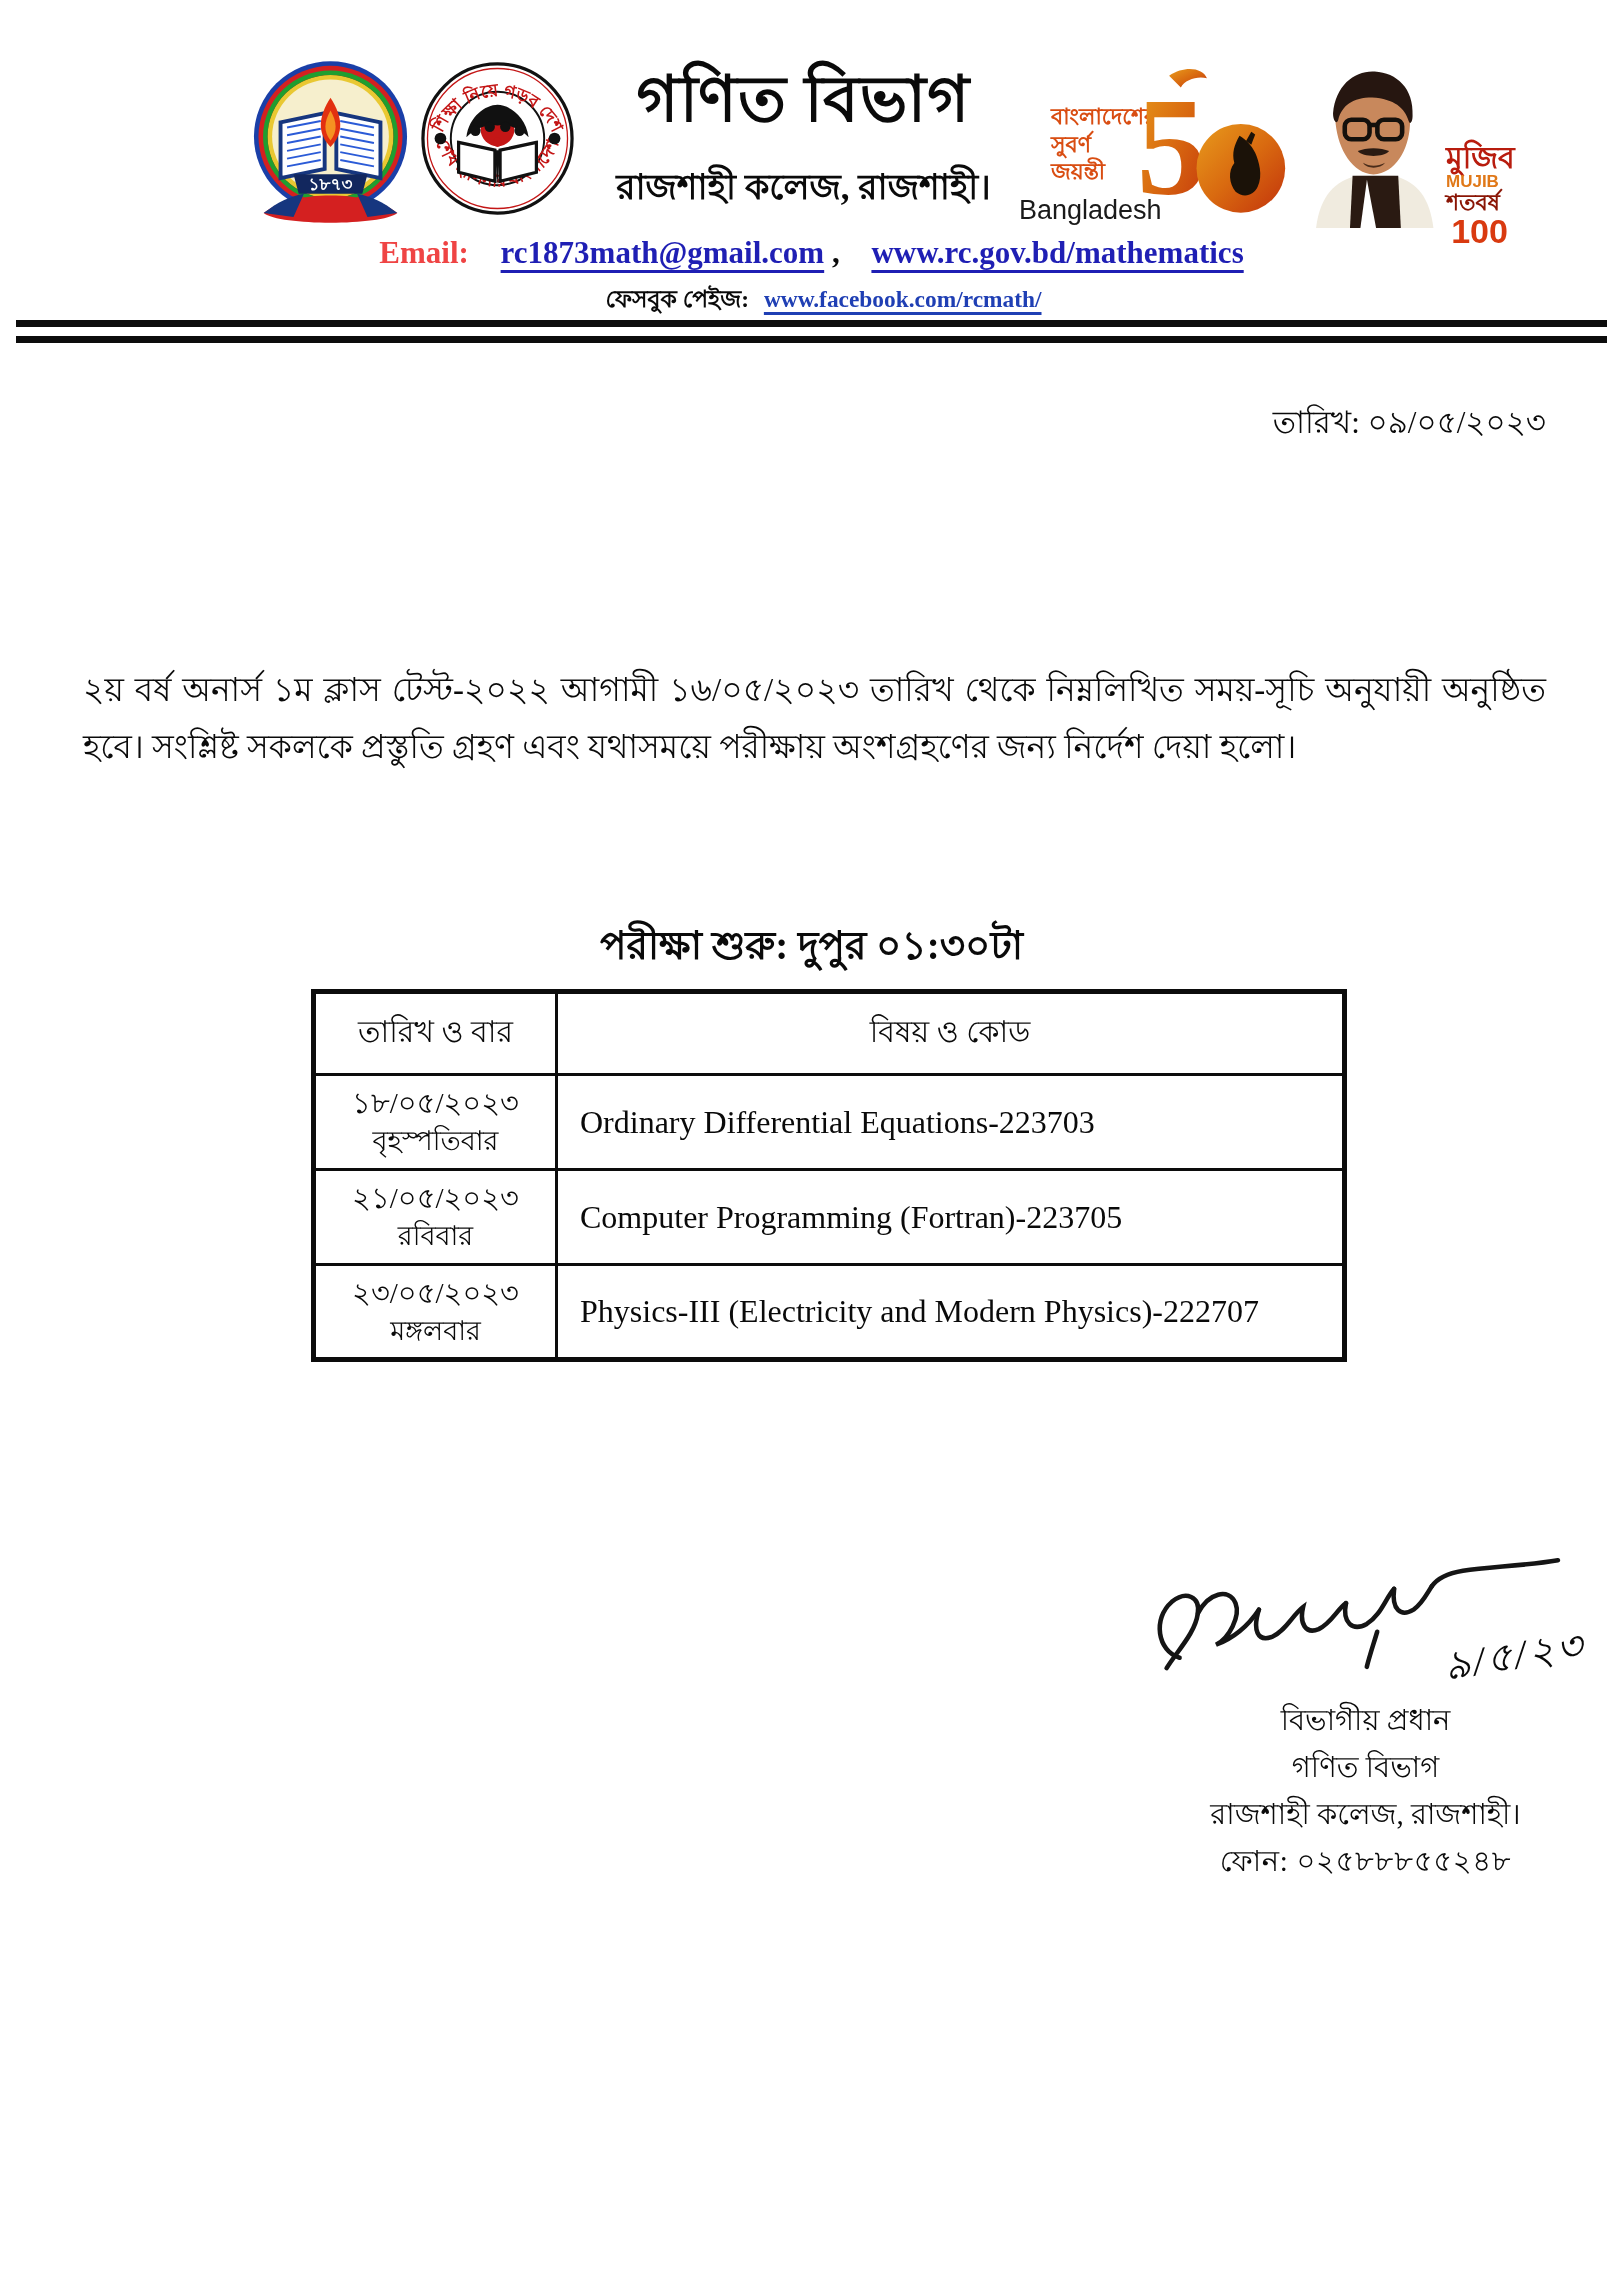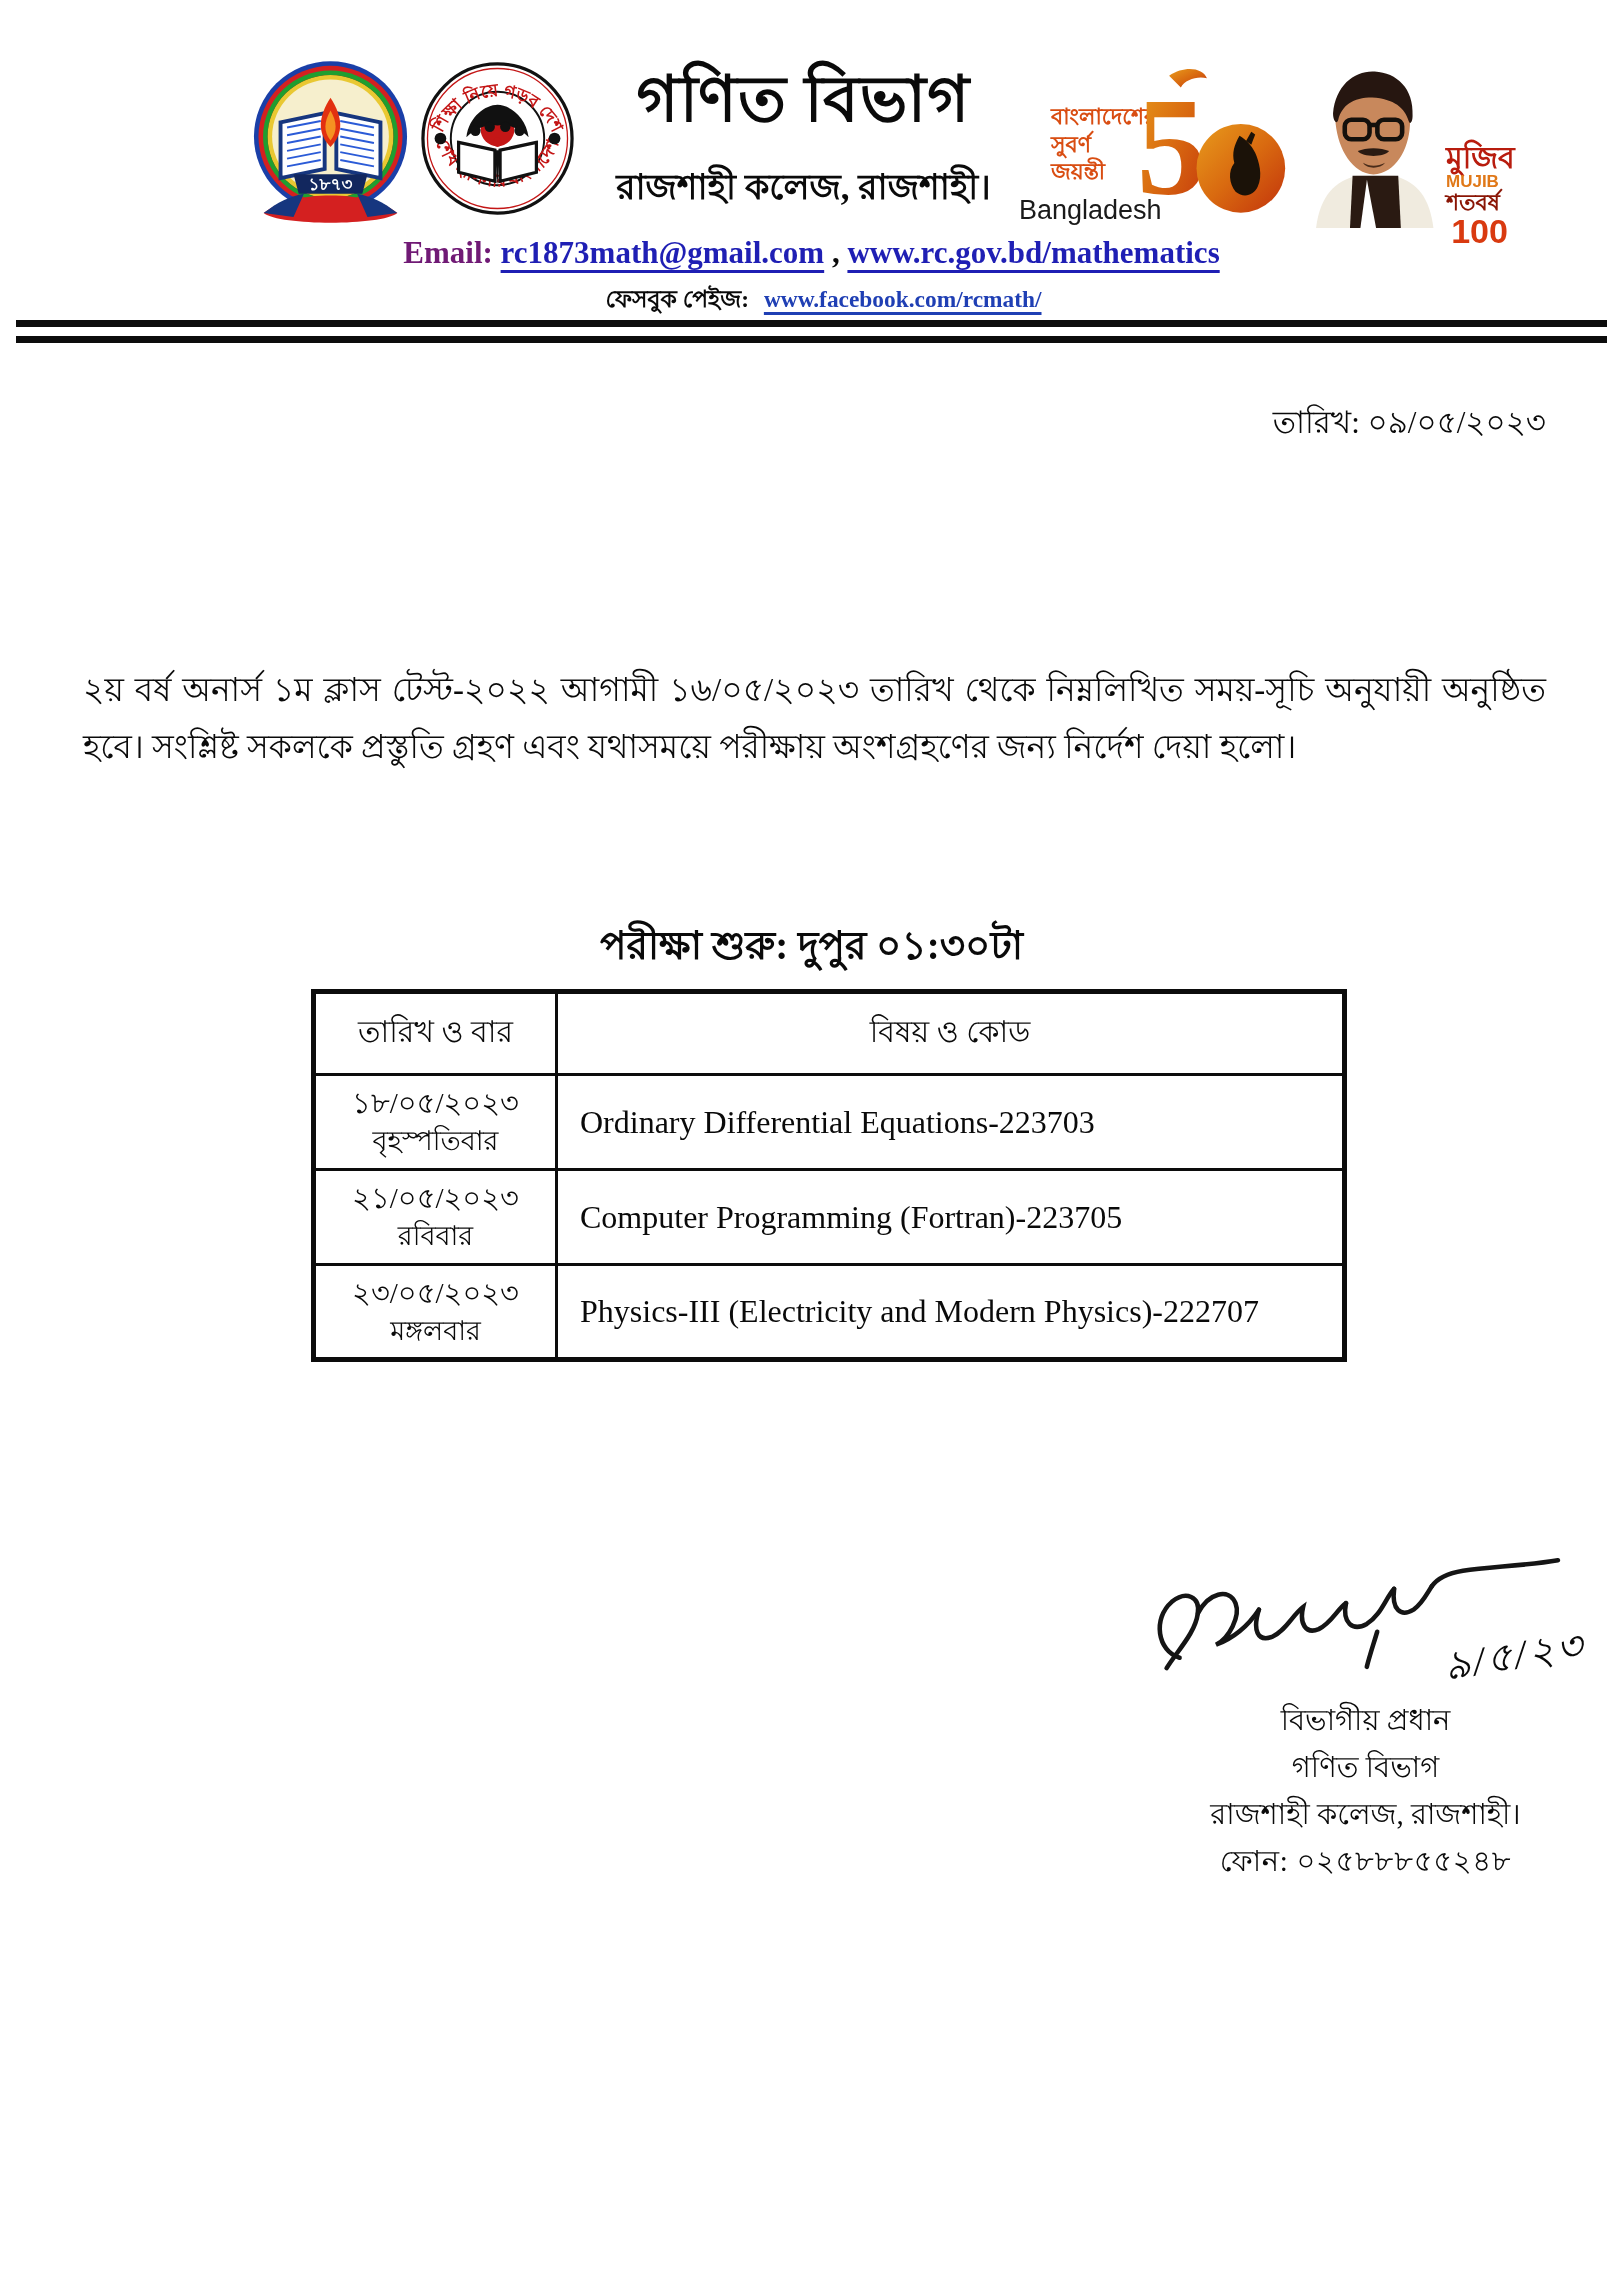--- a/index.html
+++ b/index.html
@@ -36,23 +36,23 @@
   .mujib-wordmark { position:absolute; left:156px; top:78px; width:117px; line-height:1; }
   .mujib-bn  { font-size:30px; font-weight:bold; color:#b81c0e; display:inline-block; }
   .mujib-en  { font-size:17px; font-weight:bold; color:#e07818; display:inline-block;
                font-family:"Liberation Sans", sans-serif; }
   .mujib-bn2 { font-size:22px; font-weight:bold; color:#8a1505; display:block; margin-top:2px; }
   .mujib-num { font-size:34px; font-weight:bold; color:#d93a10; display:inline-block;
                margin-left:5.2px; font-family:"Liberation Sans", sans-serif; }
 
   .email-line { position:absolute; top:235px; left:0; width:100%; text-align:center;
                 font-size:31px; font-weight:bold; }
-  .email-label { color:#701a75;font-family:Liberation Serif, serif; }
+  .email-label { color:#ef4444;font-family:Liberation Serif, serif; }
   .link-text { color:#1f1fb4; text-decoration:underline; text-decoration-thickness:3.3px;
-               text-underline-offset:6.5px; }
+               text-underline-offset:6.5px;margin-left:24px; }
   .comma { color:#0a0a0a; }
   .facebook-line { position:absolute; top:281px; left:0; width:100%; text-align:center;
                    font-size:23.4px; font-weight:bold; }
   .fb-label { color:#0a0a0a; margin-right:9px;margin-left:24px; }
   .fb-link { color:#1f3fb4; text-decoration:underline; text-decoration-thickness:2.6px;
              text-underline-offset:5.2px; }
 
   .double-rule { position:absolute; top:320px; left:15.6px; right:15.6px; }
   .rule-bar { height:7.2px; background:#0c0c0c; }
   .rule-bar + .rule-bar { margin-top:8.5px; }

